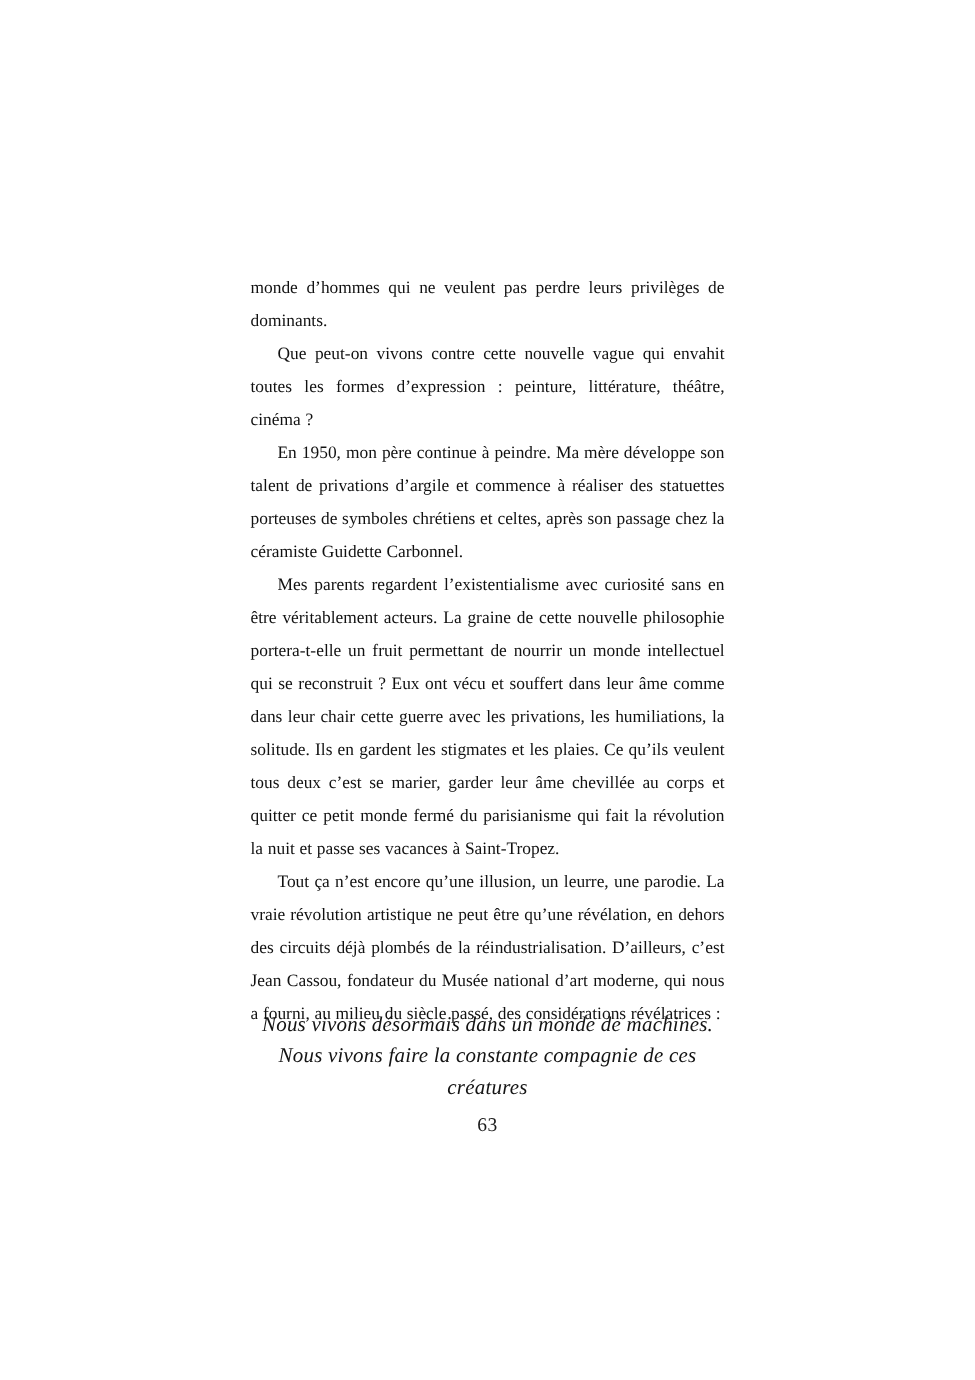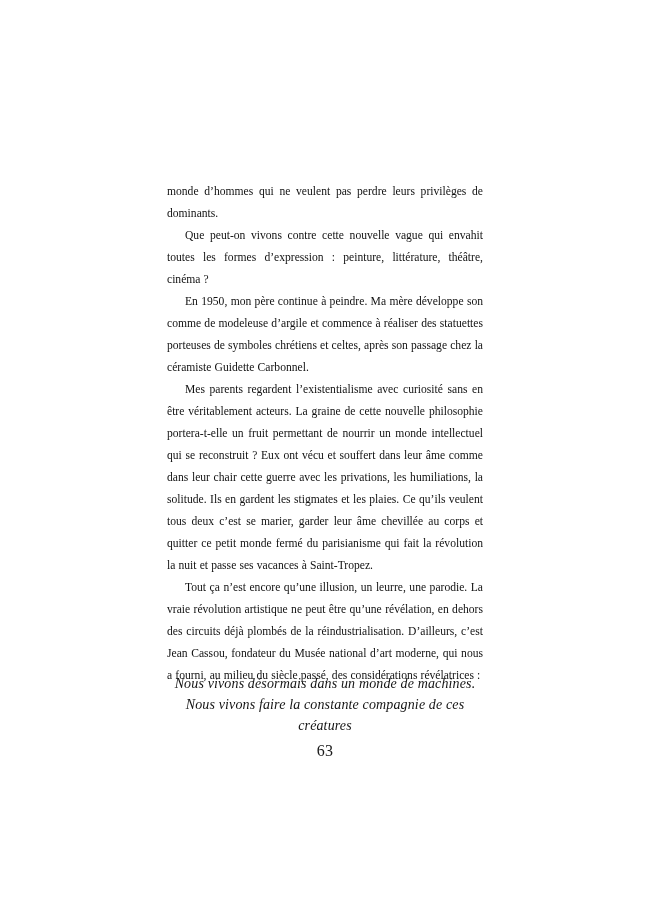--- a/index.html
+++ b/index.html
@@ -66,34 +66,34 @@
     color: #141414;
     letter-spacing: 0.01em;
   }
 
   .page-number {
     position: absolute;
     left: 0;
     top: 742px;
     width: 650px;
     text-align: center;
-    font-size: 16px;
+    font-size: 13px;
     color: #1a1a1a;
     letter-spacing: 0.02em;
   }
 </style>
 </head>
 <body>
 
 <div class="page">
 
   <div class="text-block">
     <p class="body-para first">monde d’hommes qui ne veulent pas perdre leurs privilèges de dominants.</p>
     <p class="body-para">Que peut-on vivons contre cette nouvelle vague qui envahit toutes les formes d’expression : peinture, littérature, théâtre, cinéma ?</p>
-    <p class="body-para">En 1950, mon père continue à peindre. Ma mère développe son comme de modeleuse d’argile et commence à réaliser des statuettes porteuses de symboles chrétiens et celtes, après son passage chez la céramiste Guidette Carbonnel.</p>
+    <p class="body-para">En 1950, mon père continue à peindre. Ma mère développe son talent de privations d’argile et commence à réaliser des statuettes porteuses de symboles chrétiens et celtes, après son passage chez la céramiste Guidette Carbonnel.</p>
     <p class="body-para">Mes parents regardent l’existentialisme avec curiosité sans en être véritablement acteurs. La graine de cette nouvelle philosophie portera-t-elle un fruit permettant de nourrir un monde intellectuel qui se reconstruit ? Eux ont vécu et souffert dans leur âme comme dans leur chair cette guerre avec les privations, les humiliations, la solitude. Ils en gardent les stigmates et les plaies. Ce qu’ils veulent tous deux c’est se marier, garder leur âme chevillée au corps et quitter ce petit monde fermé du parisianisme qui fait la révolution la nuit et passe ses vacances à Saint-Tropez.</p>
     <p class="body-para">Tout ça n’est encore qu’une illusion, un leurre, une parodie. La vraie révolution artistique ne peut être qu’une révélation, en dehors des circuits déjà plombés de la réindustrialisation. D’ailleurs, c’est Jean Cassou, fondateur du Musée national d’art moderne, qui nous a fourni, au milieu du siècle passé, des considérations révélatrices :</p>
   </div>
 
   <div class="quote-block">
     <p class="quote-line">Nous vivons désormais dans un monde de machines.</p>
     <p class="quote-line">Nous vivons faire la constante compagnie de ces créatures</p>
   </div>
 
   <div class="page-number">63</div>

